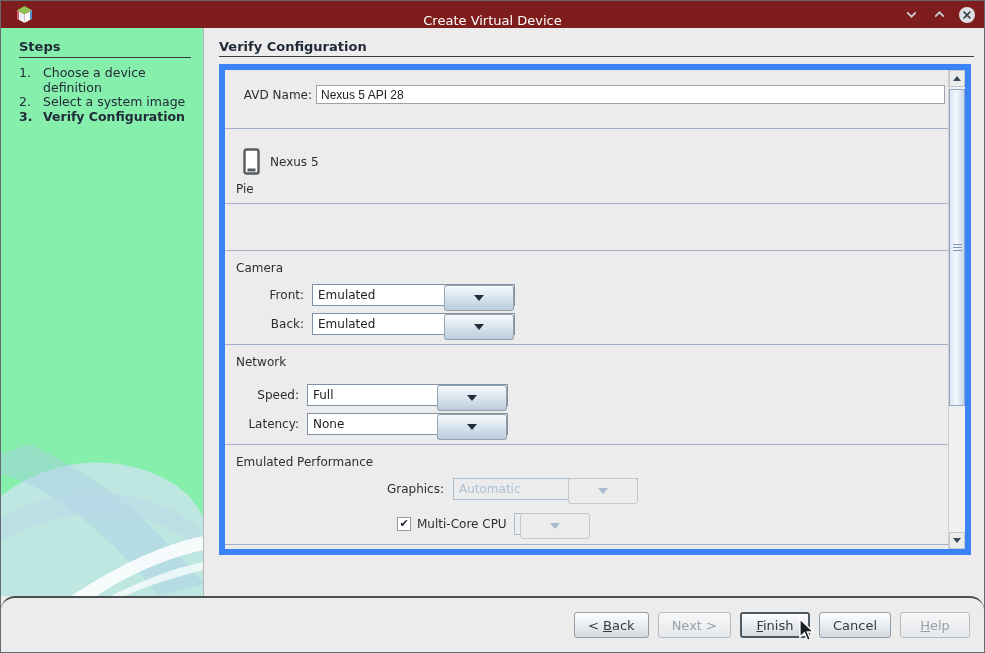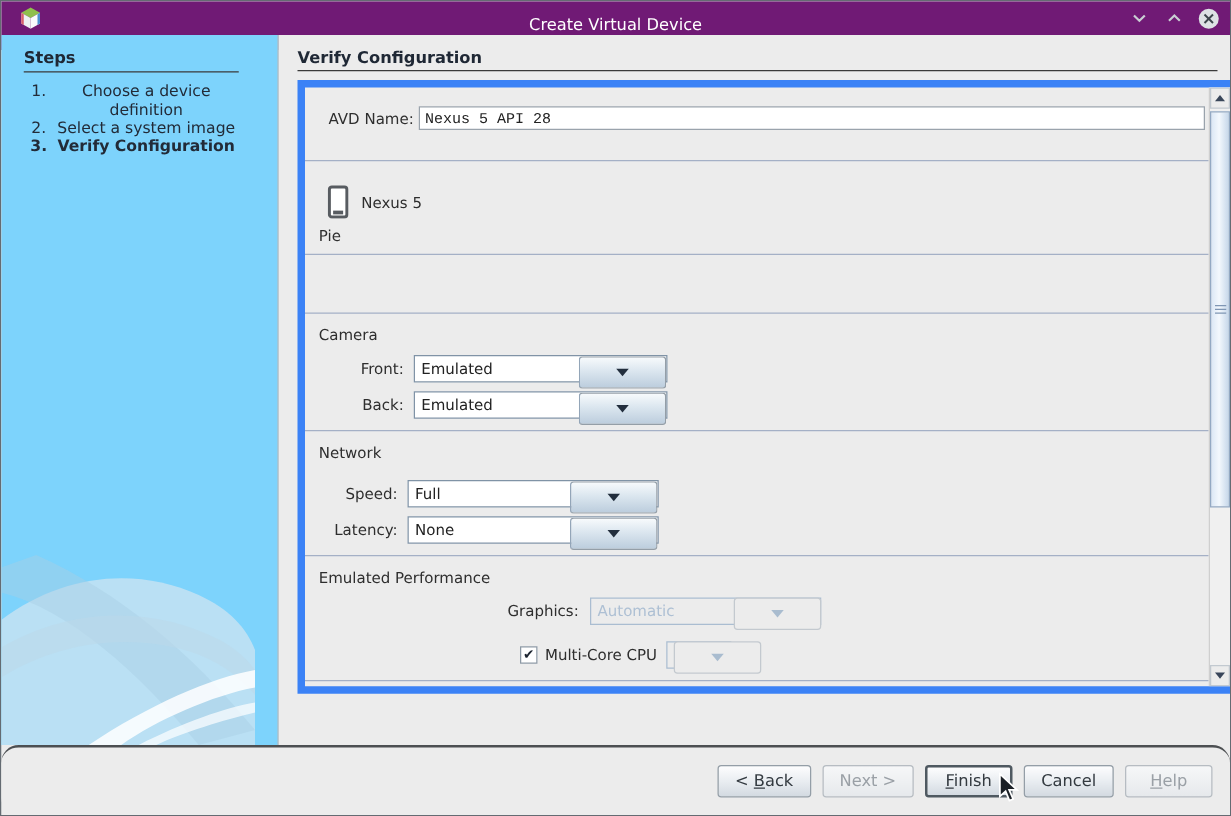--- a/index.html
+++ b/index.html
@@ -1,28 +1,28 @@
 <!DOCTYPE html>
 <html><head>
 <meta charset="utf-8">
 <style>
   * { margin:0; padding:0; box-sizing:border-box; }
   html,body { width:985px; height:653px; font-family:"DejaVu Sans", sans-serif; background:#ececec; }
   .window { position:relative; width:985px; height:653px; background:#ececec; overflow:hidden; border:1px solid #646b72; }
 
   
-  .titlebar { position:absolute; top:0; left:0; right:0; height:39px; background:#701a75; display:flex; align-items:center; }
+  .titlebar { position:absolute; top:0; left:0; right:0; height:39px; background:#7f1d1d; display:flex; align-items:center; }
   .titlebar .app-icon { position:absolute; left:14px; top:4px; width:19px; height:19px; }
   .titlebar .title { width:100%; text-align:center; color:#ffffff; font-size:13px; }
   .win-controls { position:absolute; right:8px; top:0; height:27px; display:flex; align-items:center; gap:10px; }
   .win-btn { width:18px; height:18px; display:flex; align-items:center; justify-content:center; cursor:default; }
 
   
   .body-area { position:absolute; top:27px; left:0; right:0; bottom:56px; display:flex; }
-  .sidebar { position:relative; width:222px; background:#7dd3fc; border-right:1px solid #b7b7b7; overflow:hidden;text-align:center; }
+  .sidebar { position:relative; width:203px; background:#86efac; border-right:1px solid #b7b7b7; overflow:hidden; }
   .main { position:relative; flex:1; background:#ececec; }
 
   
   .steps-heading { position:absolute; left:18px; top:11px; font-size:13px; font-weight:bold; color:#1f2835; }
   .steps-rule { position:absolute; left:18px; top:29px; width:172px; height:1px; background:#3a3a3a; }
   .steps-list { position:absolute; left:18px; top:38px; width:172px; list-style:none; font-size:12.5px; color:#222b38; }
   .steps-list li { display:flex; line-height:14.5px; margin-bottom:0; }
   .steps-list .num { width:24px; flex:none; }
   .steps-list .lbl { flex:1; }
   .steps-list li.active { font-weight:bold; }
@@ -33,21 +33,21 @@
   .main-rule { position:absolute; left:15px; right:10px; top:28px; height:1px; background:#3a3a3a; }
 
   
   .panel { position:absolute; left:15px; top:36px; width:752px; height:491px; border:6px solid #3b82f6; background:#ececec; overflow:hidden; }
   .panel .row { position:absolute; font-size:12px; color:#2e2e2e; }
   .rlabel { display:inline-block; text-align:right; }
   .sep { position:absolute; left:0; right:17px; height:1px; background:#a4b0c6; }
 
   .avd-name-row { top:15px; left:4px; height:20px; line-height:20px; }
   .avd-name-row .rlabel { width:83px; }
-  .avd-name-input { position:absolute; left:91px; top:15px; width:629px; height:19px; border:1px solid #9aa3ac; background:#ffffff; font-family:Liberation Mono, monospace; font-size:12px; padding:0 4px; color:#222; }
+  .avd-name-input { position:absolute; left:91px; top:15px; width:629px; height:19px; border:1px solid #9aa3ac; background:#ffffff; font-family:Liberation Sans, sans-serif; font-size:12px; padding:0 4px; color:#222; }
   .avd-id-row { top:41px; left:4px; height:16px; line-height:16px; }
   .avd-id-row .rlabel { width:83px; }
   .avd-id-row .val { margin-left:8px; }
   .sep1 { top:58px; }
   .device-row { top:78px; left:18px; height:27px; display:flex; align-items:center; gap:10px; }
   .pie-row { top:112px; left:11px; }
   .sep2 { top:133px; }
   .orientation-row { top:149px; left:11px; height:22px; line-height:22px; }
   .sep3 { top:180px; }
   .camera-heading { top:191px; left:11px; }

